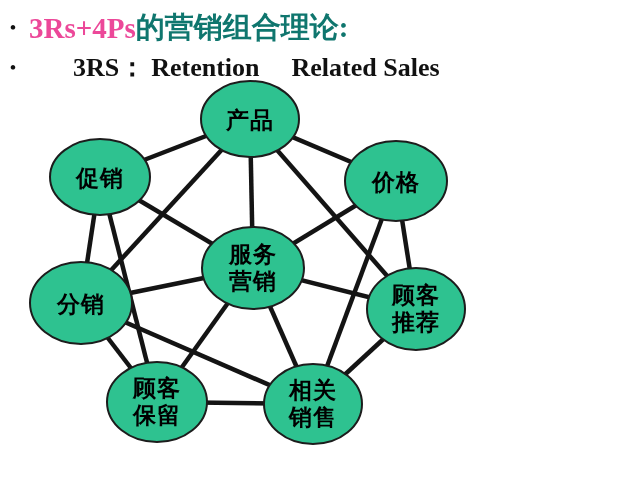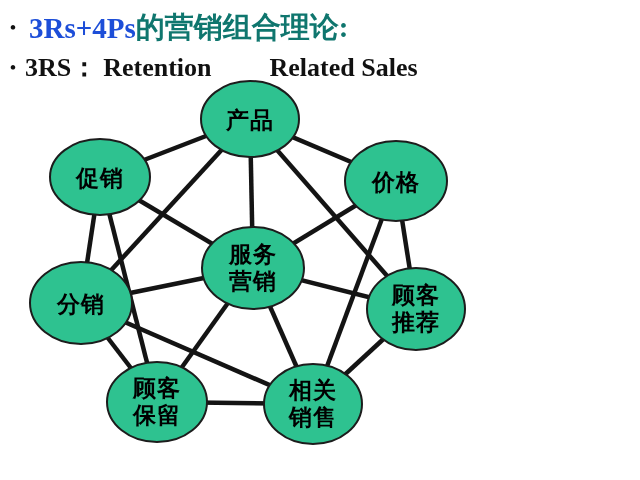--- a/index.html
+++ b/index.html
@@ -20,24 +20,24 @@
     color:#111111;
   }
   .line1{top:8px;font-size:29px;}
   .line2{top:50px;font-size:26px;}
   .bullet-glyph{
     font-size:17px;
     margin-right:13px;
     color:#111111;
   }
   .line2 .bullet-glyph{margin-right:9px;}
-  .title-black{color:#1d4ed8;font-family:Liberation Serif, serif;}
+  .title-black{color:#ec4899;font-family:Liberation Serif, serif;}
   .title-red{color:#0f766e;}
-  .subtitle-label{margin-right:6px;}
-  .b2-item.gap-large{margin-right:58px;}
+  .subtitle-label{margin-right:6px;margin-left:48px;}
+  .b2-item.gap-large{margin-right:32px;}
   .b2-item.gap-small{margin-right:14px;}
   svg.diagram{position:absolute;left:0;top:0;}
   .node-label{
     font-family:"Liberation Serif","DejaVu Serif",serif;
     font-size:23px;
     font-weight:700;
     fill:#000000;
     letter-spacing:1px;
   }
 </style>

